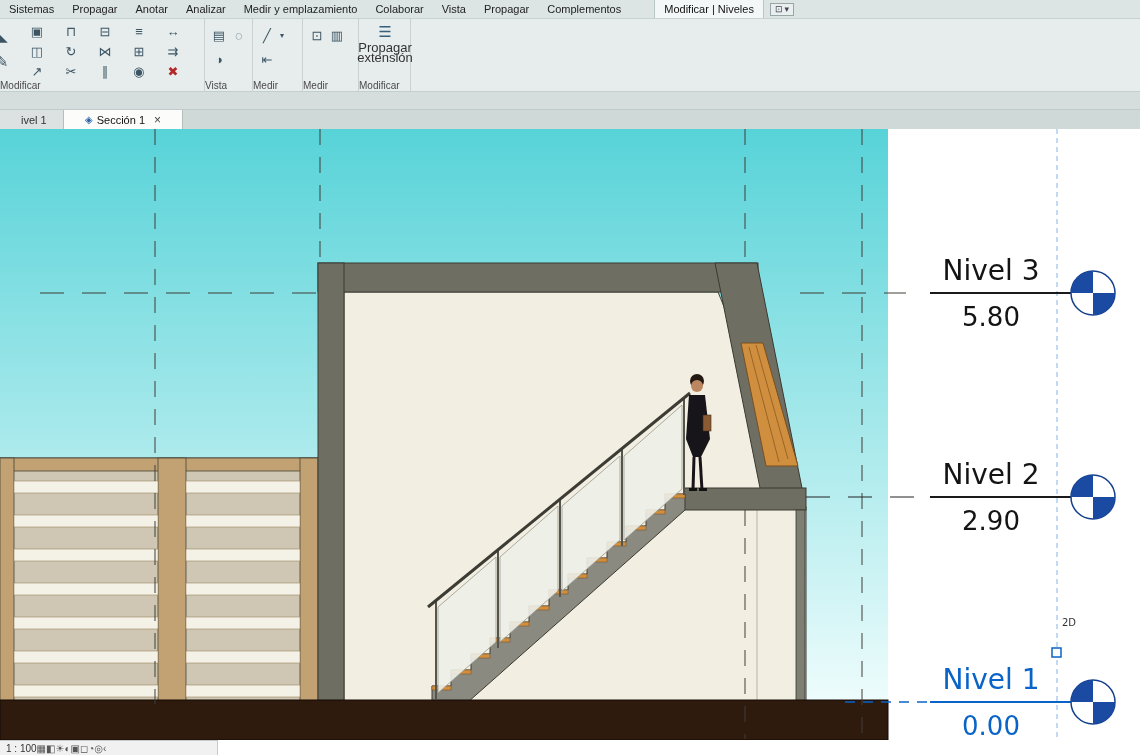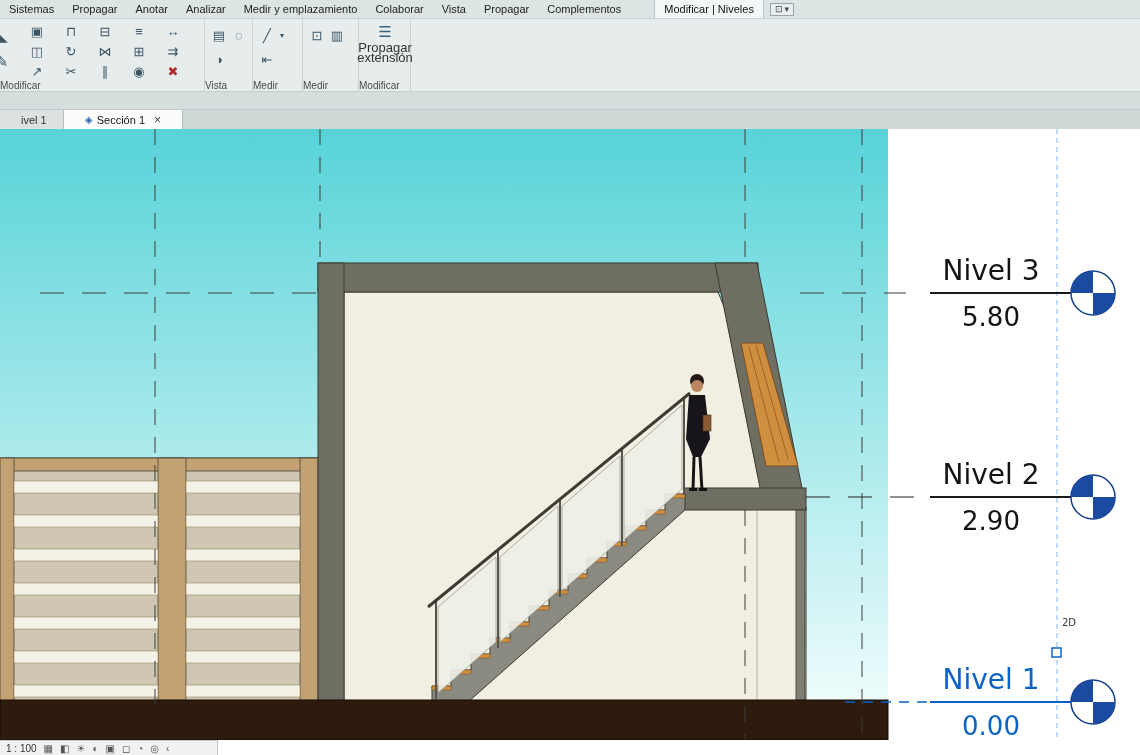--- a/index.html
+++ b/index.html
@@ -41,21 +41,21 @@
   .vtab.active { background:#fcfcfa; color:#111; }
   .vtab .vicon { color:#2a62a8; font-size:10px; margin-right:4px; }
   .vtab .vclose { margin-left:9px; color:#444; font-size:12px; line-height:12px; }
 
   
   #canvas { position:absolute; top:129px; left:0; }
 
   
   .view-control-bar { position:absolute; left:0; top:740px; width:218px; height:15px;
     background:#f1f1f1; border-top:1px solid #c9c9c9; border-right:1px solid #c9c9c9;
-    display:flex; align-items:center; gap:7px; padding:0 6px; font-size:10px; color:#333; }
+    display:flex; align-items:center; padding:0 6px; font-size:10px; color:#333; }
   .vcb-icon { font-size:10px; color:#555; cursor:default; }
 </style>
 </head>
 <body>
 
 <div id="app">
 
   <div class="ribbon-tabs">
     <div class="rtab">Sistemas</div>
     <div class="rtab">Propagar</div>

